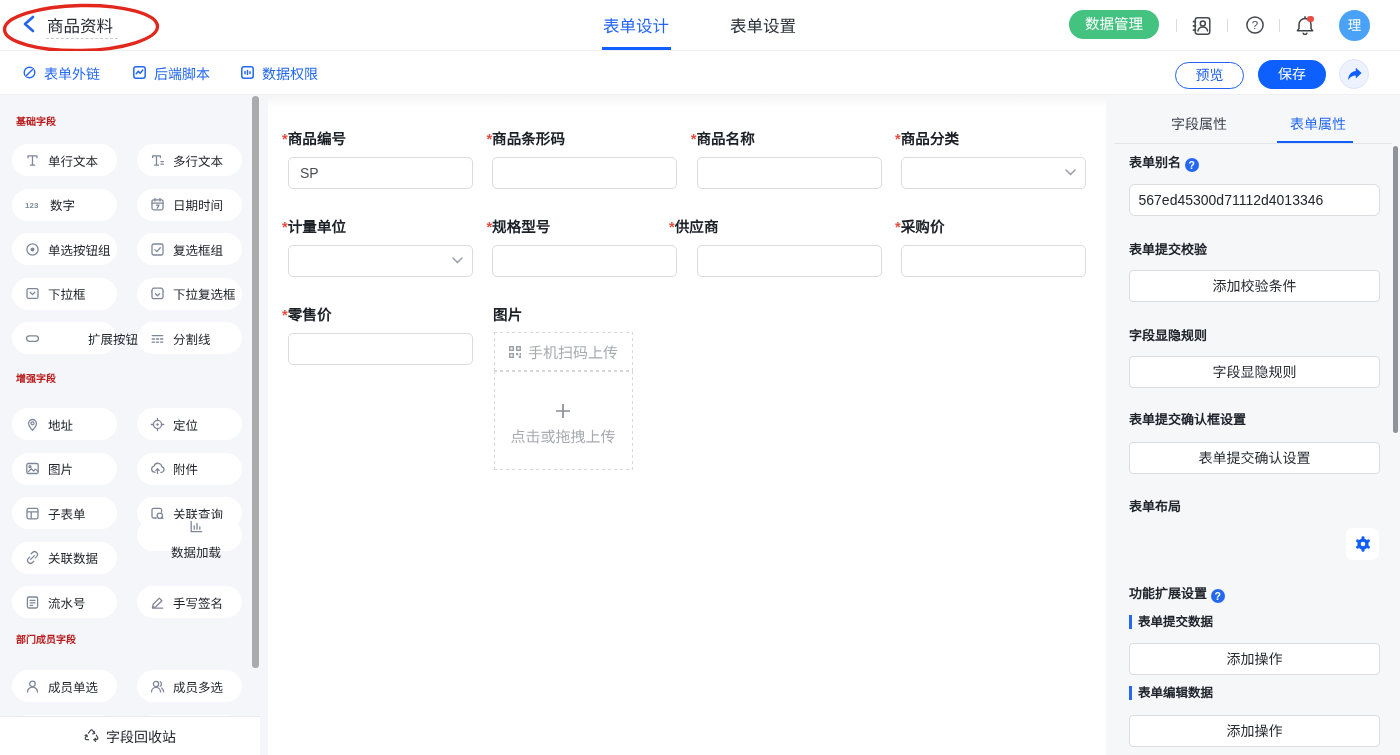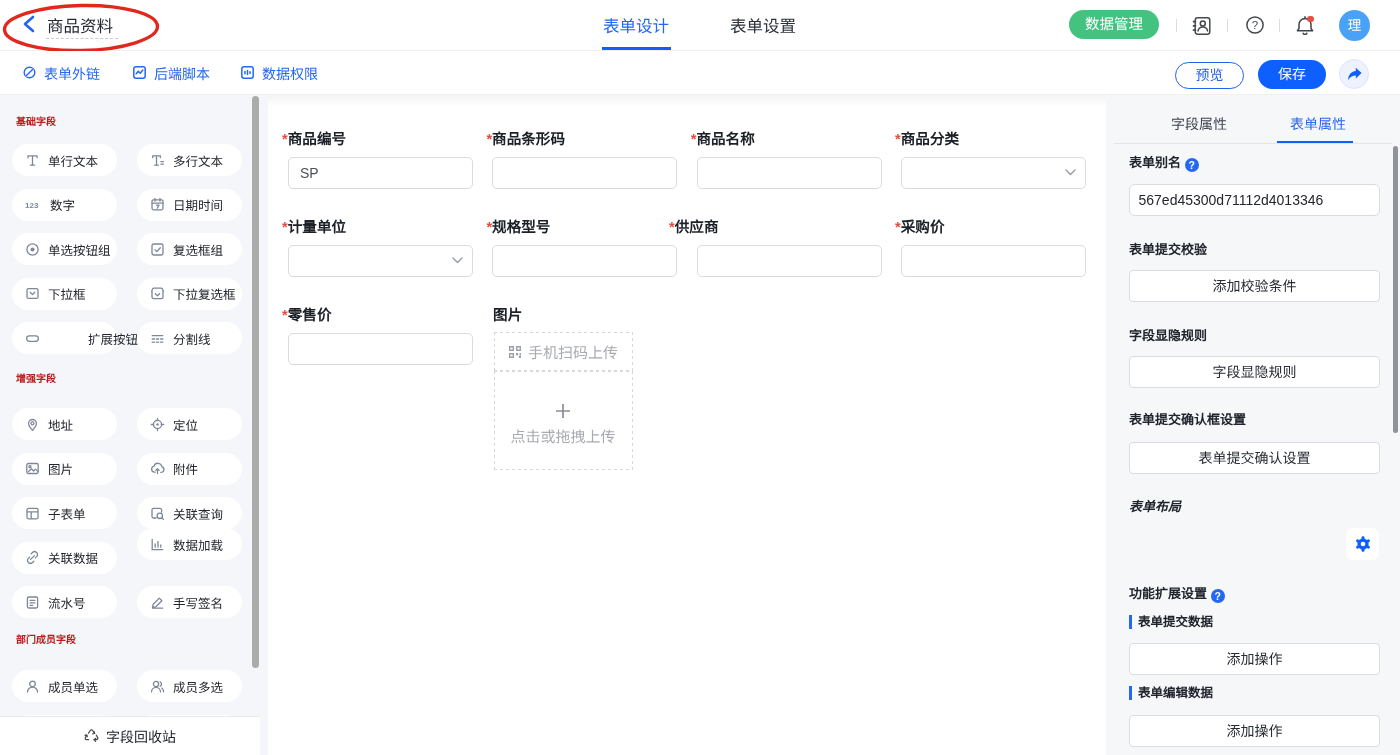--- a/index.html
+++ b/index.html
@@ -260,21 +260,21 @@
         <path d="M11.8 11.8l1.6 1.6"></path>
       </svg>
       <span>关联查询</span>
     </div>
   <div class="pill c1" style="top:446.5px;">
       <svg width="15" height="15" viewBox="0 0 15 15" fill="none" stroke="#7e8798" stroke-width="1.3" stroke-linecap="round">
         <path d="M6.2 3.8l1.3-1.3a2.9 2.9 0 0 1 4.1 4.1L10.3 7.9 M8.8 11.2l-1.3 1.3a2.9 2.9 0 0 1-4.1-4.1l1.3-1.3 M5.6 9.4l3.8-3.8"></path>
       </svg>
       <span>关联数据</span>
     </div>
-  <div class="pill c2" style="top:433px;">
+  <div class="pill c2" style="top:424px;flex-direction:column;">
       <svg width="15" height="15" viewBox="0 0 15 15" fill="none" stroke="#7e8798" stroke-width="1.3" stroke-linecap="round">
         <path d="M2.2 2.4v10.2h10.6"></path>
         <path d="M5.2 10.2V6.8 M8 10.2V4.4 M10.8 10.2V7.9"></path>
       </svg>
       <span>数据加载</span>
     </div>
   <div class="pill c1" style="top:491px;">
       <svg width="15" height="15" viewBox="0 0 15 15" fill="none" stroke="#7e8798" stroke-width="1.3" stroke-linecap="round" stroke-linejoin="round">
         <rect x="2.4" y="2" width="10.2" height="11" rx="1.5"></rect>
         <path d="M5.1 5.4h4.8 M5.1 7.9h4.8 M5.1 10.4h2.6"></path>
@@ -373,21 +373,21 @@
   <div id="ptabline"></div>
   <div id="pborder"></div>
   <div class="plabel" style="top:59px;">表单别名 <span class="qmark">?</span></div>
   <div class="abs" style="left:23px;top:89px;width:251px;height:32px;background:#fff;border:1px solid #dadce0;border-radius:6px;line-height:30px;padding-left:8.5px;font-size:14px;color:#23262b;">567ed45300d71112d4013346</div>
   <div class="plabel" style="top:146px;">表单提交校验</div>
   <div class="pbtn" style="top:174.7px;">添加校验条件</div>
   <div class="plabel" style="top:232px;">字段显隐规则</div>
   <div class="pbtn" style="top:260.8px;">字段显隐规则</div>
   <div class="plabel" style="top:316.4px;">表单提交确认框设置</div>
   <div class="pbtn" style="top:346.9px;">表单提交确认设置</div>
-  <div class="plabel" style="top:402.6px;font-style:italic;">表单布局</div>
+  <div class="plabel" style="top:402.6px;">表单布局</div>
   <div class="abs" style="left:240.4px;top:433px;width:33px;height:32px;background:#fff;border-radius:7px;">
     <svg class="abs" style="left:6.5px;top:6px;" width="20" height="20" viewBox="0 0 20 20">
       <g fill="#0e5ffe">
         <circle cx="10" cy="10" r="5.6"></circle>
         <rect x="8.5" y="2.3" width="3" height="3.6" rx="1.3"></rect>
         <rect x="8.5" y="14.1" width="3" height="3.6" rx="1.3"></rect>
         <rect x="8.5" y="2.3" width="3" height="3.6" rx="1.3" transform="rotate(60 10 10)"></rect>
         <rect x="8.5" y="14.1" width="3" height="3.6" rx="1.3" transform="rotate(60 10 10)"></rect>
         <rect x="8.5" y="2.3" width="3" height="3.6" rx="1.3" transform="rotate(120 10 10)"></rect>
         <rect x="8.5" y="14.1" width="3" height="3.6" rx="1.3" transform="rotate(120 10 10)"></rect>

